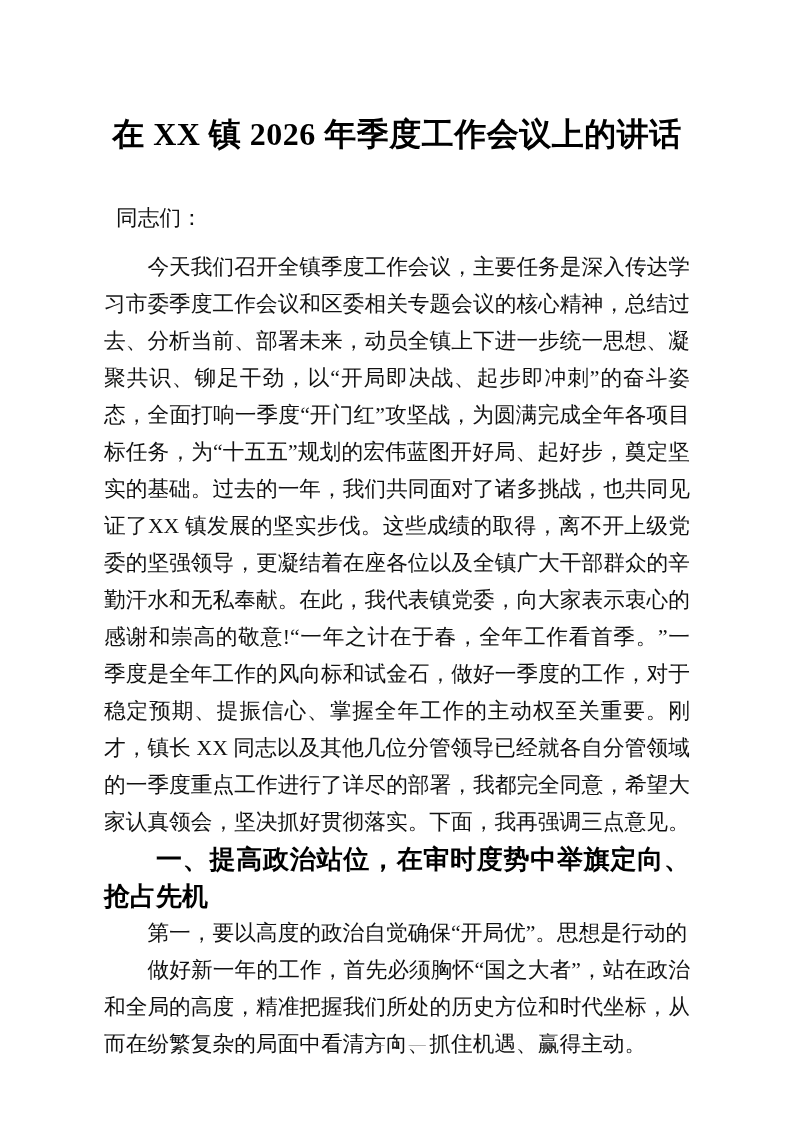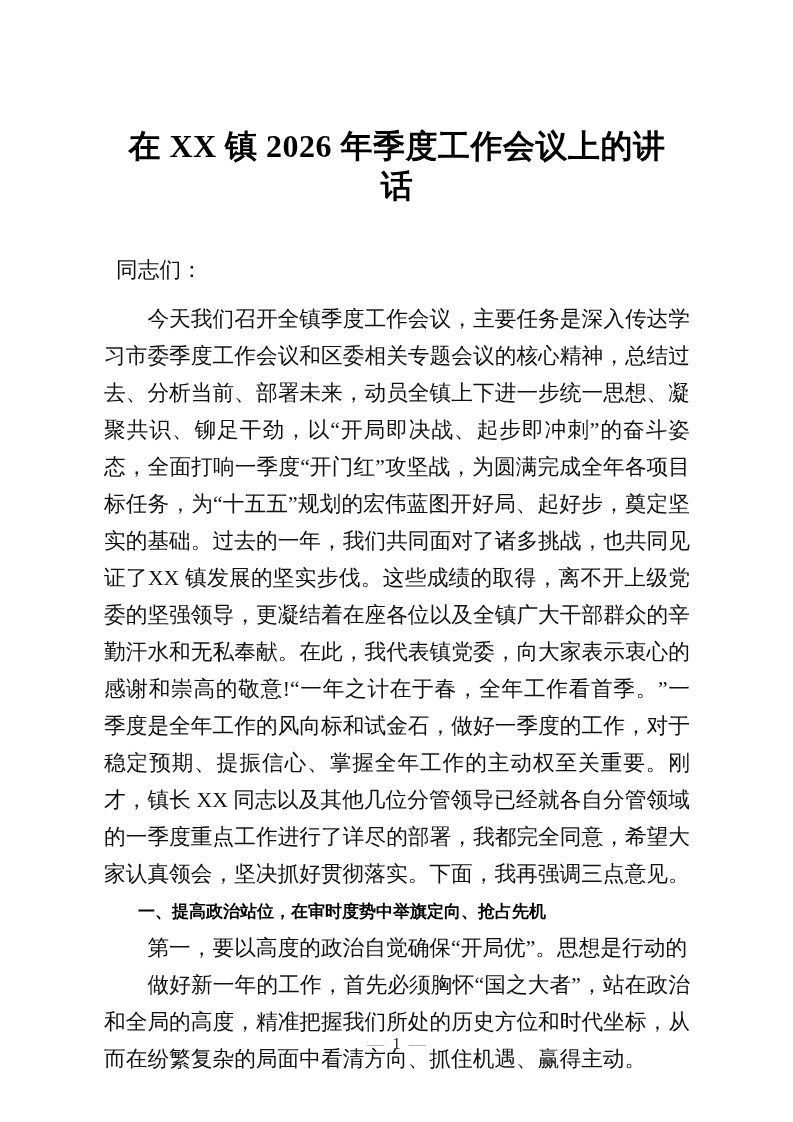--- a/index.html
+++ b/index.html
@@ -16,21 +16,21 @@
     font-family: "Liberation Serif", serif;
     color: #111111;
   }
   .content {
     position: absolute;
     left: 104px;
     top: 0;
     width: 586px;
   }
   .doc-title {
-    margin: 16px;
+    margin: 4px;
     padding-top: 110px;
     font-size: 32px;
     line-height: 40px;
     font-weight: 700;
     text-align: center;
     letter-spacing: 0.5px;
     font-family: "Liberation Serif", serif;
     color: #000000;
   }
   .body-text {
@@ -45,21 +45,21 @@
   }
   .para {
     margin: 0;
     text-indent: 2em;
   }
   .section-heading {
     margin: 0;
     text-indent: 2em;
     font-weight: 700;
     font-family: "Liberation Sans", sans-serif;
-    font-size: 17px;
+    font-size: 26px;
     line-height: 37px;
     color: #000000;
   }
   .footer {
     position: absolute;
     left: 0;
     right: 0;
     top: 1032px;
     text-align: center;
     font-size: 17px;

